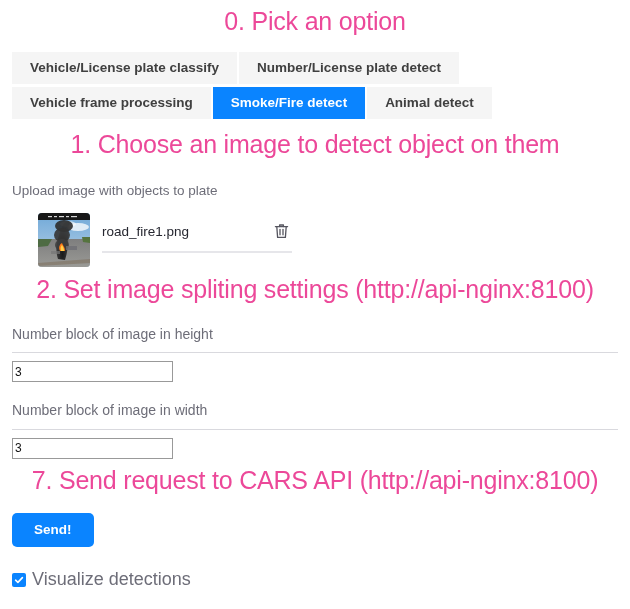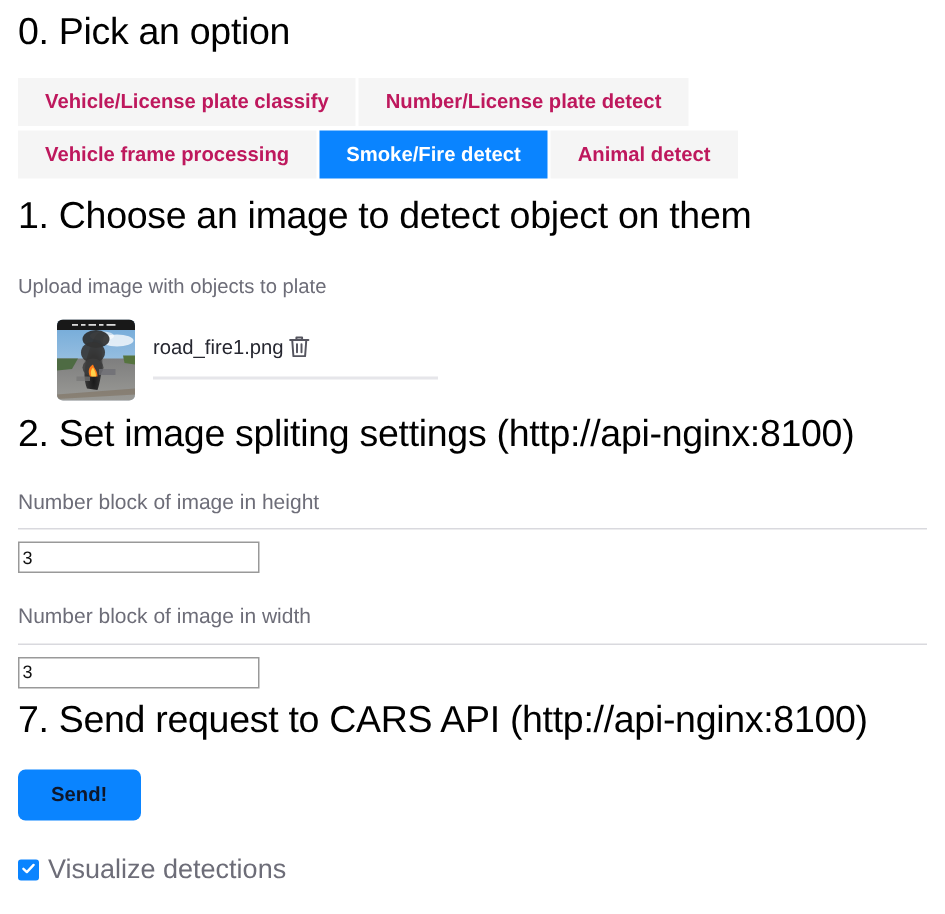--- a/index.html
+++ b/index.html
@@ -16,43 +16,44 @@
   }
   .page {
     padding: 0 12px;
     box-sizing: border-box;
     width: 630px;
   }
   h2.section-title {
     font-size: 25px;
     font-weight: 400;
     letter-spacing: -0.2px;
-    color: #000000;
+    color: #ec4899;
     margin: 0;
     padding: 0;
     line-height: 1.25;
+    text-align: center;
   }
   #title-0 { padding-top: 6px; }
   #title-1 { padding-top: 7px; }
   #title-2 { padding-top: 7px; }
   #title-3 { padding-top: 6px; }
 
   
   .tabs {
     margin-top: 15px;
     display: flex;
     flex-wrap: wrap;
     align-items: flex-start;
     width: 525px;
   }
   .tab {
     background: #f5f5f5;
     border: none;
     outline: none;
-    color: #be185d;
+    color: #404040;
     font-family: "Liberation Sans", sans-serif;
     font-size: 13.5px;
     font-weight: 700;
     height: 32px;
     line-height: 32px;
     padding: 0 18px;
     margin: 0 2px 3px 0;
     box-sizing: border-box;
     white-space: nowrap;
     cursor: pointer;
@@ -86,20 +87,21 @@
   }
   .thumb svg { display: block; }
   .file-meta {
     margin-left: 12px;
     width: 190px;
     padding-top: 9px;
   }
   .file-meta-inner {
     display: flex;
     align-items: center;
+    justify-content: space-between;
     padding-bottom: 11px;
     border-bottom: 2px solid #e6e6ea;
   }
   .file-name {
     font-size: 13.5px;
     color: #262730;
     white-space: nowrap;
     overflow: hidden;
     text-overflow: ellipsis;
   }
@@ -137,21 +139,21 @@
     padding: 1px 2px;
     outline: none;
     border-radius: 0;
   }
 
   
   .send-btn {
     margin-top: 17px;
     display: inline-block;
     background: #0a84ff;
-    color: #0f172a;
+    color: #ffffff;
     font-family: "Liberation Sans", sans-serif;
     font-size: 13.5px;
     font-weight: 700;
     border: none;
     border-radius: 5px;
     padding: 0 22px;
     height: 34px;
     line-height: 34px;
     cursor: pointer;
   }

